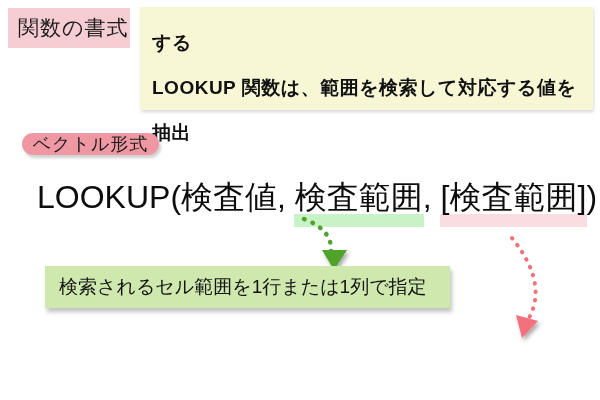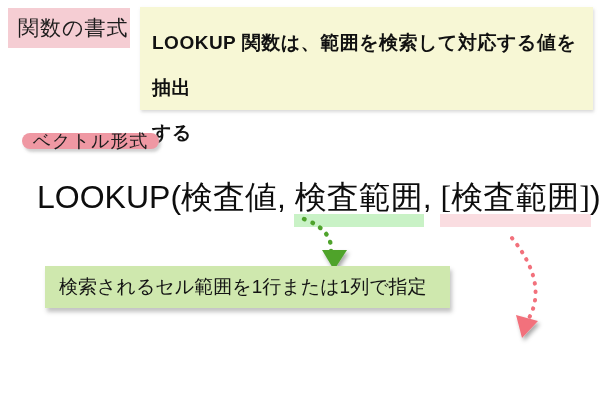--- a/index.html
+++ b/index.html
@@ -35,21 +35,21 @@
     box-sizing:border-box;
     padding:13px 10px 0 12px;
     font-size:19px; font-weight:bold; color:#111;
     line-height:45px;
     letter-spacing:0.5px;
   }
 
   
   .vector-pill {
     position:absolute; left:22px; top:133px;
-    width:137px; height:16px;
+    width:137px; height:22px;
     background:var(--pill-bg);
     border-radius:15px;
     box-shadow:2px 3px 3px rgba(150,150,150,0.45);
     color:#1c1c1c; font-size:18px;
     display:flex; align-items:center; justify-content:center;
     letter-spacing:1px;
   }
 
   
   .formula {
@@ -59,21 +59,21 @@
     letter-spacing:0px;
   }
   .hl { position:relative; display:inline-block; }
   .hl::after {
     content:""; position:absolute; left:-1px; right:-1px;
     bottom:-7px; height:13px; z-index:-1;
   }
   .hl-green::after { background:var(--green-highlight); }
   .hl-pink::after  { background:var(--pink-highlight); }
   .formula { isolation:isolate; }
-  .hl span { position:relative; z-index:1;font-family:Liberation Serif, serif; }
+  .hl span { position:relative; z-index:1; }
 
   
   .green-note {
     position:absolute; left:45px; top:266px;
     width:405px; height:42px;
     background:var(--green-box-bg);
     box-shadow:2px 4px 4px rgba(125,125,125,0.45);
     display:flex; align-items:center;
     padding-left:14px; box-sizing:border-box;
     font-size:19px; color:#141414;
@@ -102,22 +102,22 @@
 </head>
 <body>
 
 <div class="stage">
 
   <div class="format-label">
     <span>関数の書式</span>
   </div>
 
   <div class="desc-box">
+    <div>する</div>
     <div>LOOKUP 関数は、範囲を検索して対応する値を抽出</div>
-    <div>する</div>
   </div>
 
   <div class="vector-pill">
     <span>ベクトル形式</span>
   </div>
 
   <div class="formula"><span>LOOKUP(検査値, </span><span class="hl hl-green"><span>検査範囲</span></span><span>, </span><span class="hl hl-pink"><span>[検査範囲]</span></span><span>)</span></div>
 
   <svg class="arrow-layer" width="600" height="400" viewBox="0 0 600 400" xmlns="http://www.w3.org/2000/svg">
     <defs>

